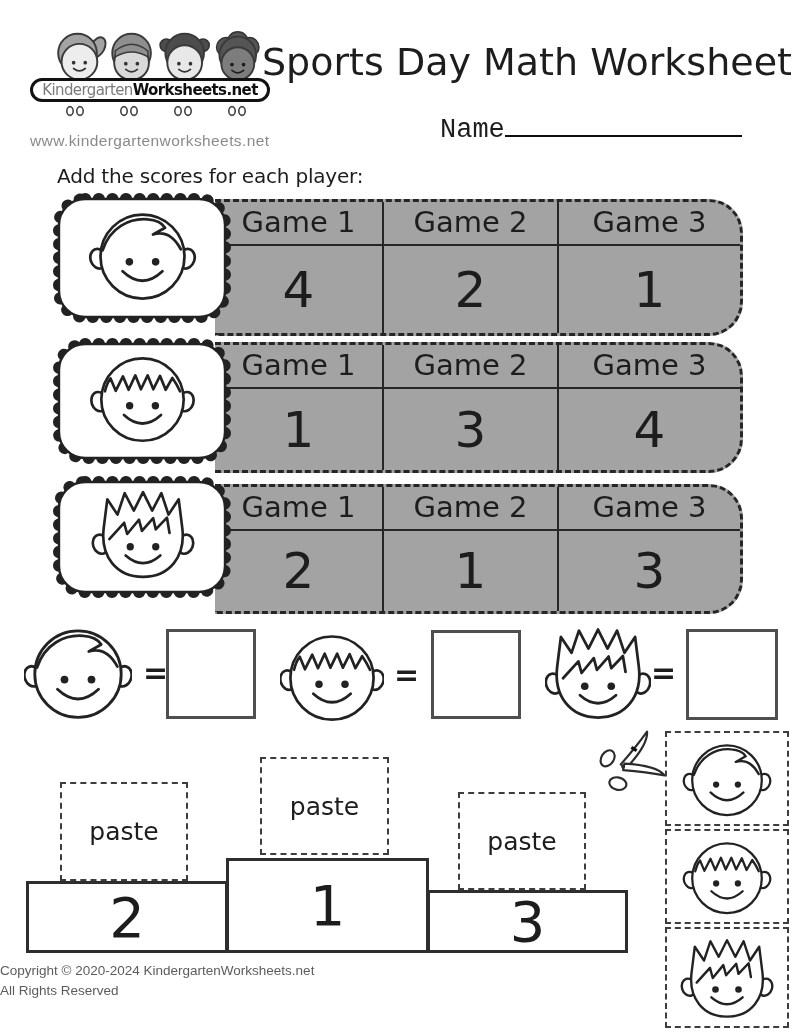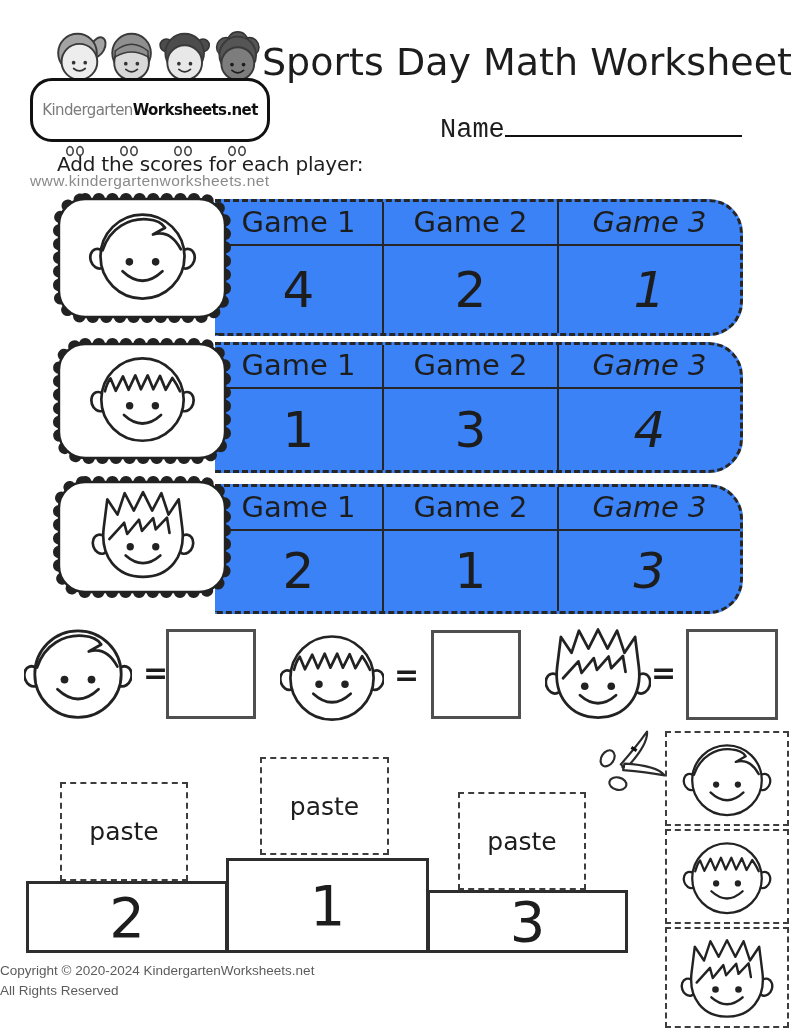--- a/index.html
+++ b/index.html
@@ -3,46 +3,46 @@
 <meta charset="utf-8">
 <style>
   html,body{margin:0;padding:0;background:#fff;}
   .sheet{position:relative;width:800px;height:1035px;background:#fff;overflow:hidden;
          font-family:"DejaVu Sans",sans-serif;color:#1d1d1d;}
   .abs{position:absolute;}
 
   
   .logo{left:30px;top:26px;width:240px;}
   .logo-bar{margin-top:-8px;position:relative;z-index:2;border:3px solid #111;border-radius:22px;
-            background:#fff;text-align:center;padding:20px 2px;white-space:nowrap;
+            background:#fff;text-align:center;padding:0 2px;white-space:nowrap;
             font-size:15px;letter-spacing:-0.6px;}
   .logo-bar .lt{color:#7b7b7b;}
   .logo-bar .dk{color:#0f0f0f;font-weight:bold;}
   .logo-url{margin-top:11px;font-family:"Liberation Sans",sans-serif;font-size:15.5px;
             color:#8a8a8a;letter-spacing:0.4px;}
 
   
   .title{left:262px;top:40px;width:505px;text-align:right;font-size:38px;white-space:nowrap;}
   .name-row{left:440px;top:108px;font-family:Liberation Mono, monospace;font-size:27px;}
   .name-line{display:inline-block;width:237px;border-bottom:2px solid #111;height:1em;vertical-align:baseline;}
 
   .instr{font-size:20px;letter-spacing:-0.2px;}
-  .instr-add{left:57px;top:152px;}
+  .instr-add{left:57px;top:164px;}
   .instr-tot{left:60px;top:601px;}
 
   
   .score-table{width:525px;display:grid;grid-template-columns:32.2% 33.3% 34.5%;
-               grid-template-rows:44px 1fr;background:#3b82f6;
+               grid-template-rows:44px 1fr;background:#a3a3a3;
                border-top:3px dashed #262626;border-bottom:3px dashed #262626;
                border-right:3px dashed #262626;border-radius:0 34px 34px 0;}
   .th{font-size:29px;text-align:center;padding-top:3px;border-bottom:2px solid #262626;
       border-right:2px solid #262626;}
   .td{font-size:50px;display:flex;align-items:center;justify-content:center;
       border-right:2px solid #262626;}
-  .th.last,.td.last{border-right:none;font-style:italic;}
+  .th.last,.td.last{border-right:none;}
   .frame{z-index:3;}
 
   
   .eq{font-size:30px;font-weight:bold;}
   .ansbox{border:3px solid #4f4f4f;background:#fff;}
 
   
   .podium{background:#fff;border:3px solid #2e2e2e;display:flex;align-items:center;
           justify-content:center;font-size:56px;box-sizing:border-box;}
   .pastebox{border:2.5px dashed #3d3d3d;display:flex;align-items:center;justify-content:center;

